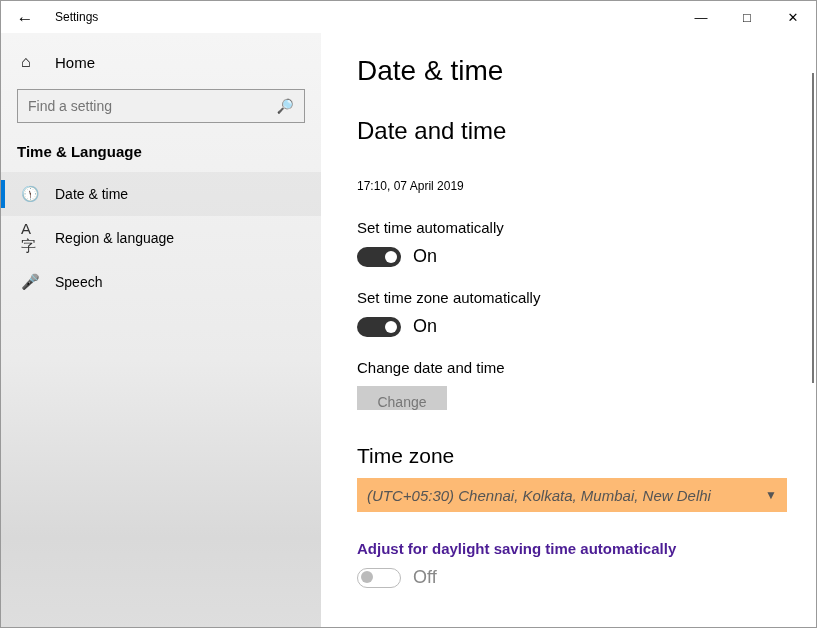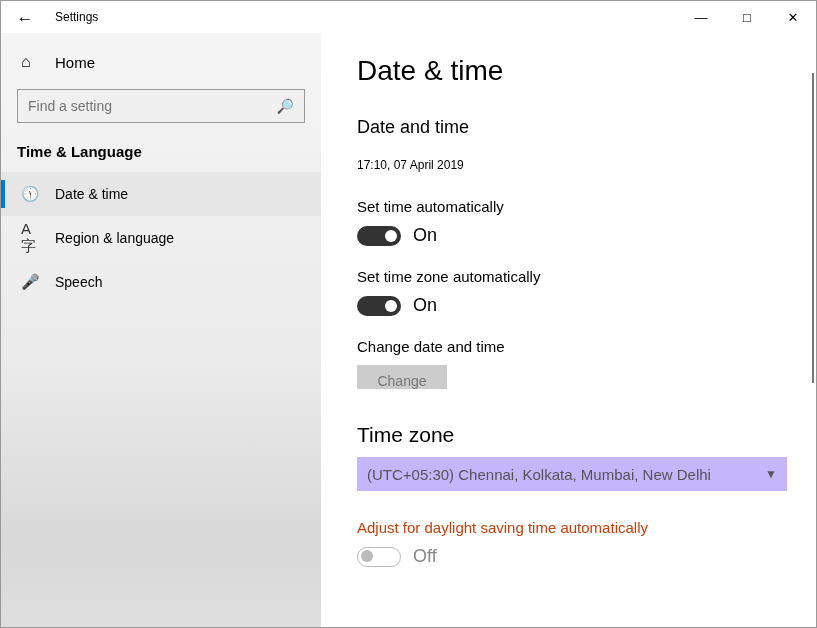--- a/index.html
+++ b/index.html
@@ -19,38 +19,38 @@
   .search input { flex: 1; border: none; background: transparent; font-size: 14px; color: #666; outline: none; }
   .search .icon { font-size: 14px; color: #555; transform: scaleX(-1); }
   .section-title { font-weight: 600; font-size: 15px; padding: 0 16px 12px 16px; }
   .side-item { display: flex; align-items: center; height: 44px; padding: 0 20px; cursor: pointer; }
   .side-item .icon { width: 18px; font-size: 15px; color: #333; }
   .side-item .label { font-size: 14px; margin-left: 16px; }
   .side-item.active { background: rgba(0,0,0,0.04); position: relative; }
   .side-item.active::before { content:""; position:absolute; left:0; top:8px; bottom:8px; width:4px; background:#0078d7; }
   .main { flex: 1; padding: 22px 36px 0 36px; overflow: hidden; position: relative; }
   .page-title { font-size: 28px; font-weight: 500; margin-bottom: 30px; }
-  .sub-title { font-size: 18px; font-weight: 500; margin-bottom: 20px; }
+  .sub-title { font-size: 24px; font-weight: 500; margin-bottom: 34px; }
   .datetime { font-size: 12px; margin-bottom: 26px; }
   .field-label { font-size: 15px; margin-bottom: 10px; }
-  .field-label.disabled { color: #c2410c; }
+  .field-label.disabled { color: #4c1d95; font-weight: bold; }
   .toggle-row { display: flex; align-items: center; margin-bottom: 22px; }
   .toggle { width: 44px; height: 20px; border-radius: 10px; position: relative; cursor: pointer; }
   .toggle .knob { width: 12px; height: 12px; border-radius: 50%; background: #fff; position: absolute; top: 4px; }
   .toggle.on { background: #333; }
   .toggle.on .knob { right: 4px; }
   .toggle.off { background: #fff; border: 1.5px solid #888; }
   .toggle.off .knob { left: 3px; top: 2.5px; background: #888; }
   .toggle.off.disabled { border-color: #bbb; cursor: default; }
   .toggle.off.disabled .knob { background: #bbb; }
   .toggle-label { font-size: 18px; margin-left: 12px; }
   .toggle-label.disabled { color: #888; }
   .btn { display: inline-block; min-width: 90px; height: 24px; line-height: 32px; text-align: center; font-size: 14px; background: #ccc; color: #777; border: none; margin-bottom: 34px; }
   .tz-label { font-size: 21px; margin-bottom: 10px; }
-  .select { width: 430px; height: 34px; background: #c4b5fd; display: flex; align-items: center; padding: 0 10px; color: #555; font-size: 15px; margin-bottom: 28px; }
+  .select { width: 430px; height: 34px; background: #fdba74; display: flex; align-items: center; padding: 0 10px; color: #555; font-size: 15px; margin-bottom: 28px; font-style: italic; }
   .select .arrow { margin-left: auto; font-size: 12px; }
   .scrollbar { position: absolute; right: 2px; top: 40px; width: 2px; height: 310px; background: #777; }
 </style>
 </head>
 <body>
 
 <div class="window">
   <div class="titlebar">
     <div class="back">←</div>
     <div class="title">Settings</div>

